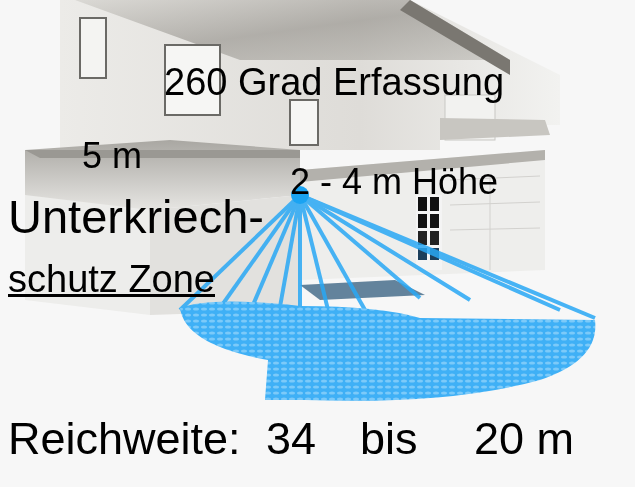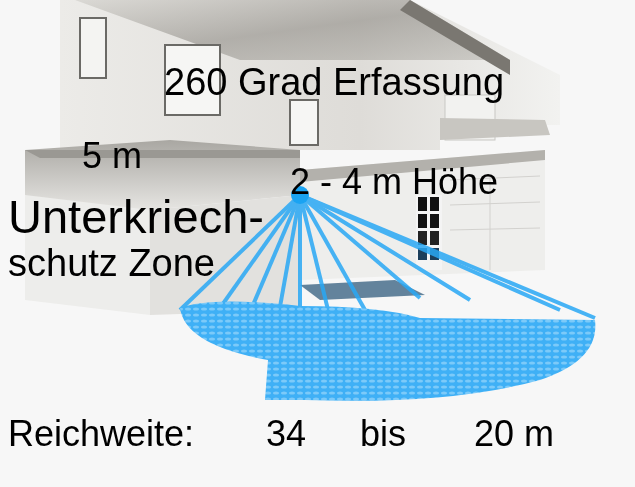--- a/index.html
+++ b/index.html
@@ -12,22 +12,22 @@
     .scene { position: absolute; left: 0; top: 0; width: 635px; height: 487px; }
     .label {
       position: absolute; color: #000; white-space: nowrap;
       font-family: "Liberation Sans", sans-serif;
       line-height: 1;
     }
     #title { left: 164px; top: 63px; font-size: 38px; }
     #dist { left: 82px; top: 138px; font-size: 36px; }
     #height { left: 290px; top: 164px; font-size: 36px; }
     #zone1 { left: 8px; top: 193px; font-size: 47px; }
-    #zone2 { left: 8px; top: 244px; font-size: 38px; }
-    .range { position: absolute; top: 416px; font-size: 36px; color: #000; line-height: 1; }
+    #zone2 { left: 8px; top: 260px; font-size: 38px; text-decoration: underline; }
+    .range { position: absolute; top: 416px; font-size: 45px; color: #000; line-height: 1; }
     #r1 { left: 8px; }
     #r2 { left: 266px; }
     #r3 { left: 360px; }
     #r4 { left: 474px; }
   </style>
 </head>
 <body>
 
 <svg class="scene" viewBox="0 0 635 487" width="635" height="487">
   <defs>

